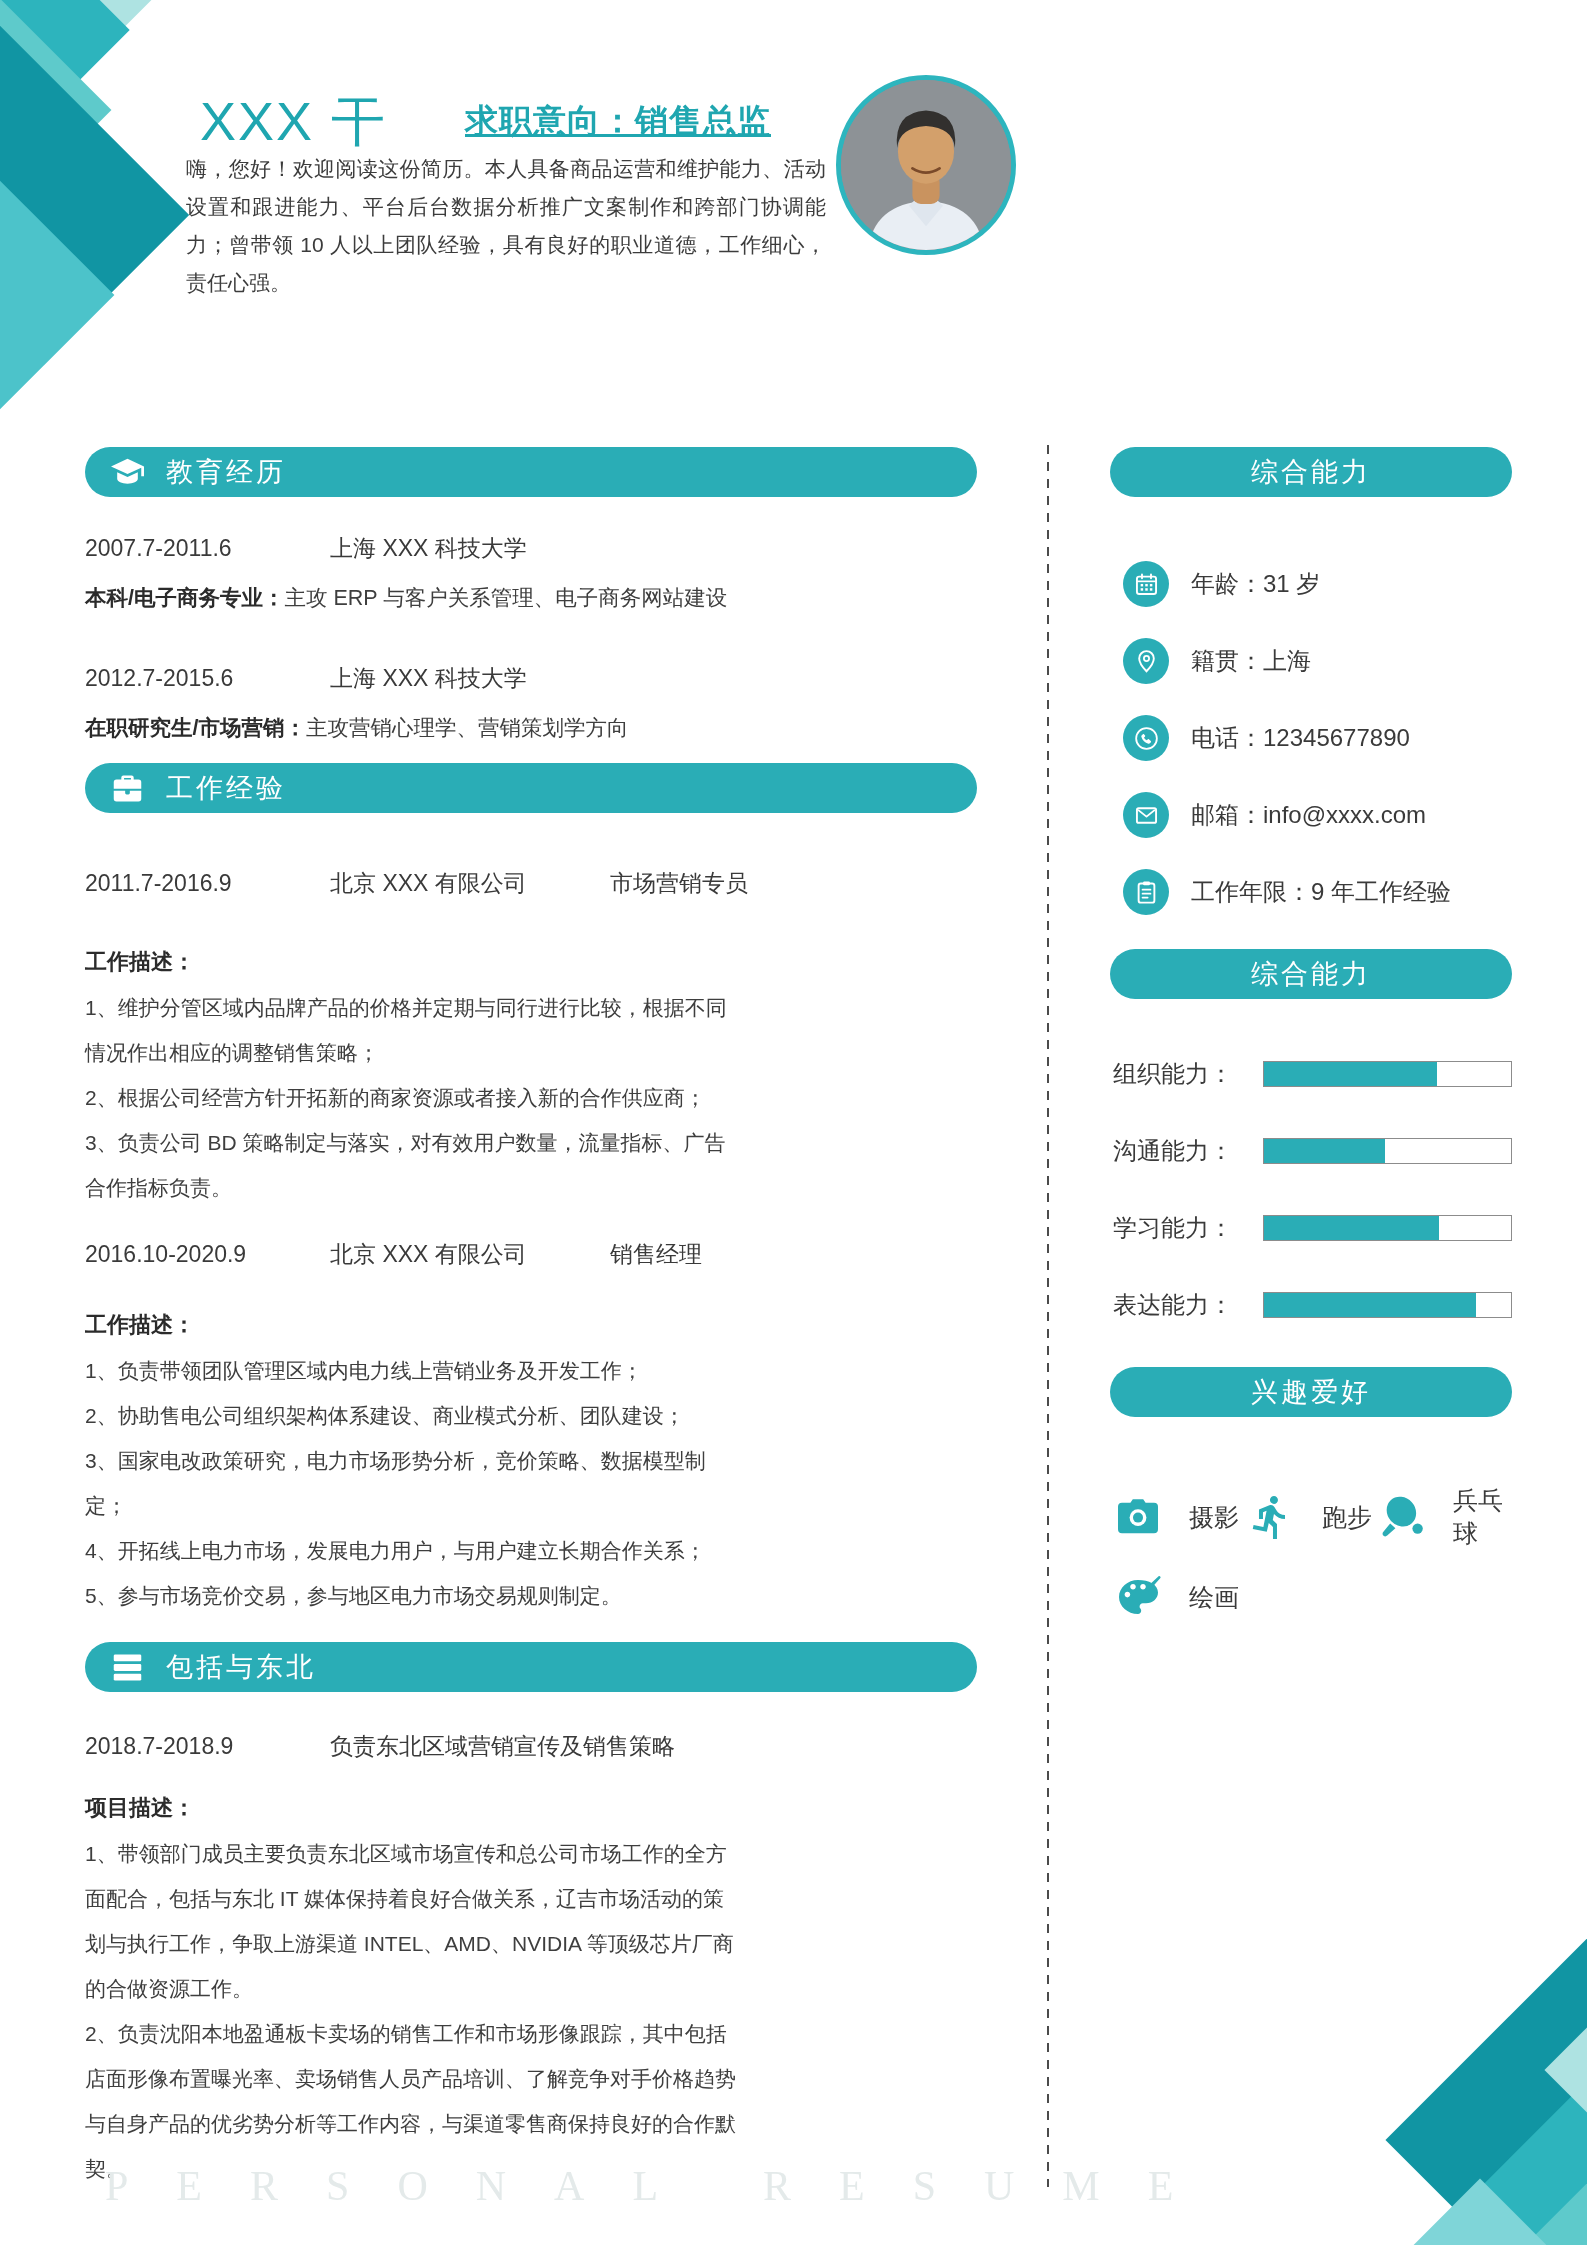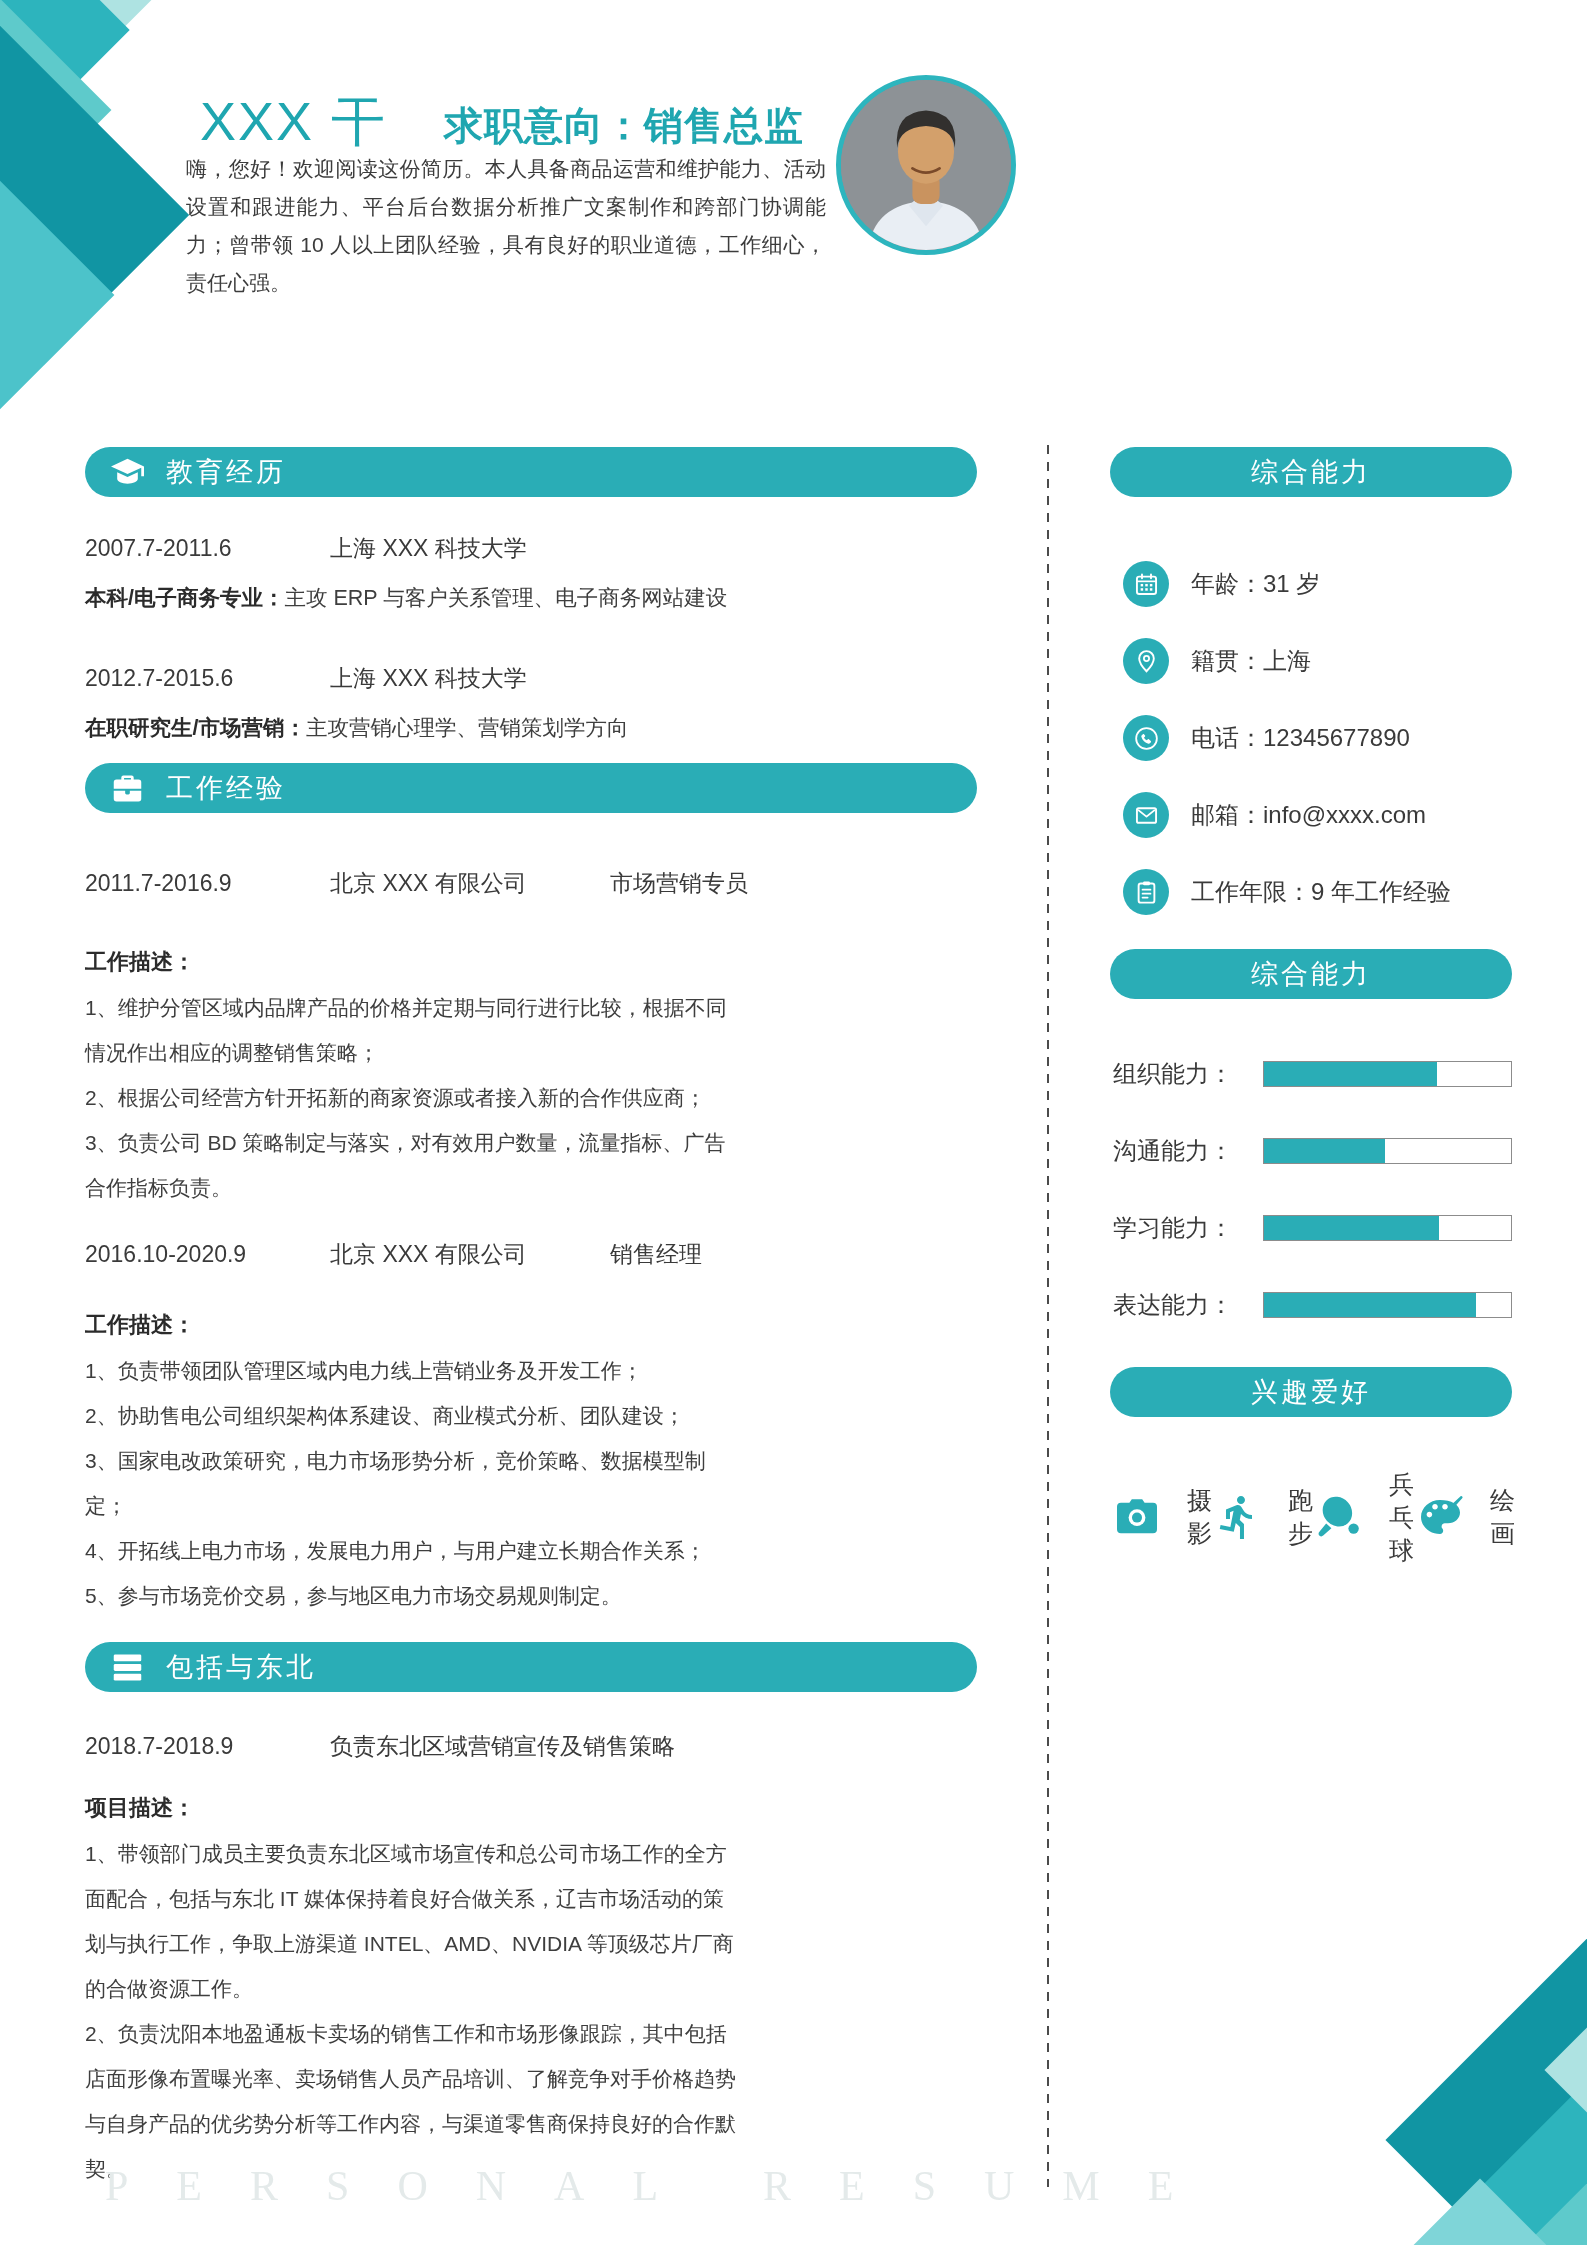--- a/index.html
+++ b/index.html
@@ -12,21 +12,21 @@
   .tl3{left:-130px;top:10px;width:200px;height:200px;background:#5ecacb;}
   .tl4{left:-185px;top:60px;width:310px;height:310px;background:#1195a3;}
   .tl5{left:-115px;top:200px;width:190px;height:190px;background:#4cc3ca;}
   .br1{left:1460px;top:1960px;width:360px;height:360px;background:#1195a3;}
   .br2{left:1530px;top:2050px;width:300px;height:300px;background:#2db4bd;}
   .br3{left:1590px;top:1960px;width:220px;height:220px;background:#aee3e2;}
   .br4{left:1490px;top:2210px;width:240px;height:240px;background:#5ecacb;}
   .br5{left:1380px;top:2220px;width:200px;height:200px;background:#7fd5d8;}
   
   .name{position:absolute;left:200px;top:86px;font-size:54px;color:#1fa6b0;letter-spacing:2px;}
-  .intent{position:absolute;left:444px;top:99px;font-size:39px;font-weight:bold;color:#1fa6b0;letter-spacing:1px;}
+  .intent{position:absolute;left:465px;top:99px;font-size:33px;font-weight:bold;color:#1fa6b0;letter-spacing:1px;text-decoration:underline;}
   .summary{position:absolute;left:186px;top:150px;width:640px;font-size:21px;line-height:38px;
            color:#3c3c3c;text-align:justify;margin:0;}
   .avatar{position:absolute;left:836px;top:75px;width:170px;height:170px;border-radius:50%;
           border:5px solid #2db5be;overflow:hidden;background:#8d9296;}
   .avatar svg{width:100%;height:100%;display:block;}
   
   .vdivider{position:absolute;left:1047px;top:445px;width:2px;height:1742px;
             background:repeating-linear-gradient(to bottom,#4b4b4b 0 9px,transparent 9px 17px);}
   
   .banner{background:#2aadb6;height:50px;border-radius:25px;display:flex;align-items:center;color:#fff;}
@@ -62,21 +62,21 @@
            align-items:center;justify-content:center;flex:0 0 46px;}
   .info-ic svg{width:27px;height:27px;}
   .info-text{font-size:24px;color:#3a3a3a;text-align:center;}
   .mt-bskills{margin-top:34px;}
   .skill-list{margin-top:60px;padding-left:3px;}
   .skill-row{display:flex;align-items:center;height:30px;margin-bottom:47px;}
   .skill-label{width:150px;flex:0 0 150px;font-size:24px;color:#3a3a3a;}
   .skill-track{flex:1;height:26px;border:1px solid #8c8c8c;background:#fff;box-sizing:border-box;}
   .skill-fill{height:100%;background:#2aadb6;}
   .mt-bhob{margin-top:18px;}
-  .hob-grid{margin-top:60px;display:grid;grid-template-columns:1fr 1fr 1fr 1fr;padding-left:3px;}
+  .hob-grid{margin-top:60px;display:grid;grid-template-columns:1fr 1fr 1fr;padding-left:3px;}
   .hob-cell{display:flex;align-items:center;gap:26px;height:80px;}
   .hob-ic{display:flex;align-items:center;justify-content:center;width:50px;}
   .hob-ic svg{width:48px;height:48px;fill:#2aadb6;}
   .hob-label{font-size:25px;color:#3a3a3a;}
   
   .watermark{position:absolute;left:105px;top:2162px;font-family:"Liberation Serif","DejaVu Serif",serif;
              font-size:42px;letter-spacing:48px;color:#e4eaea;white-space:nowrap;}
 </style>
 </head>
 <body>

